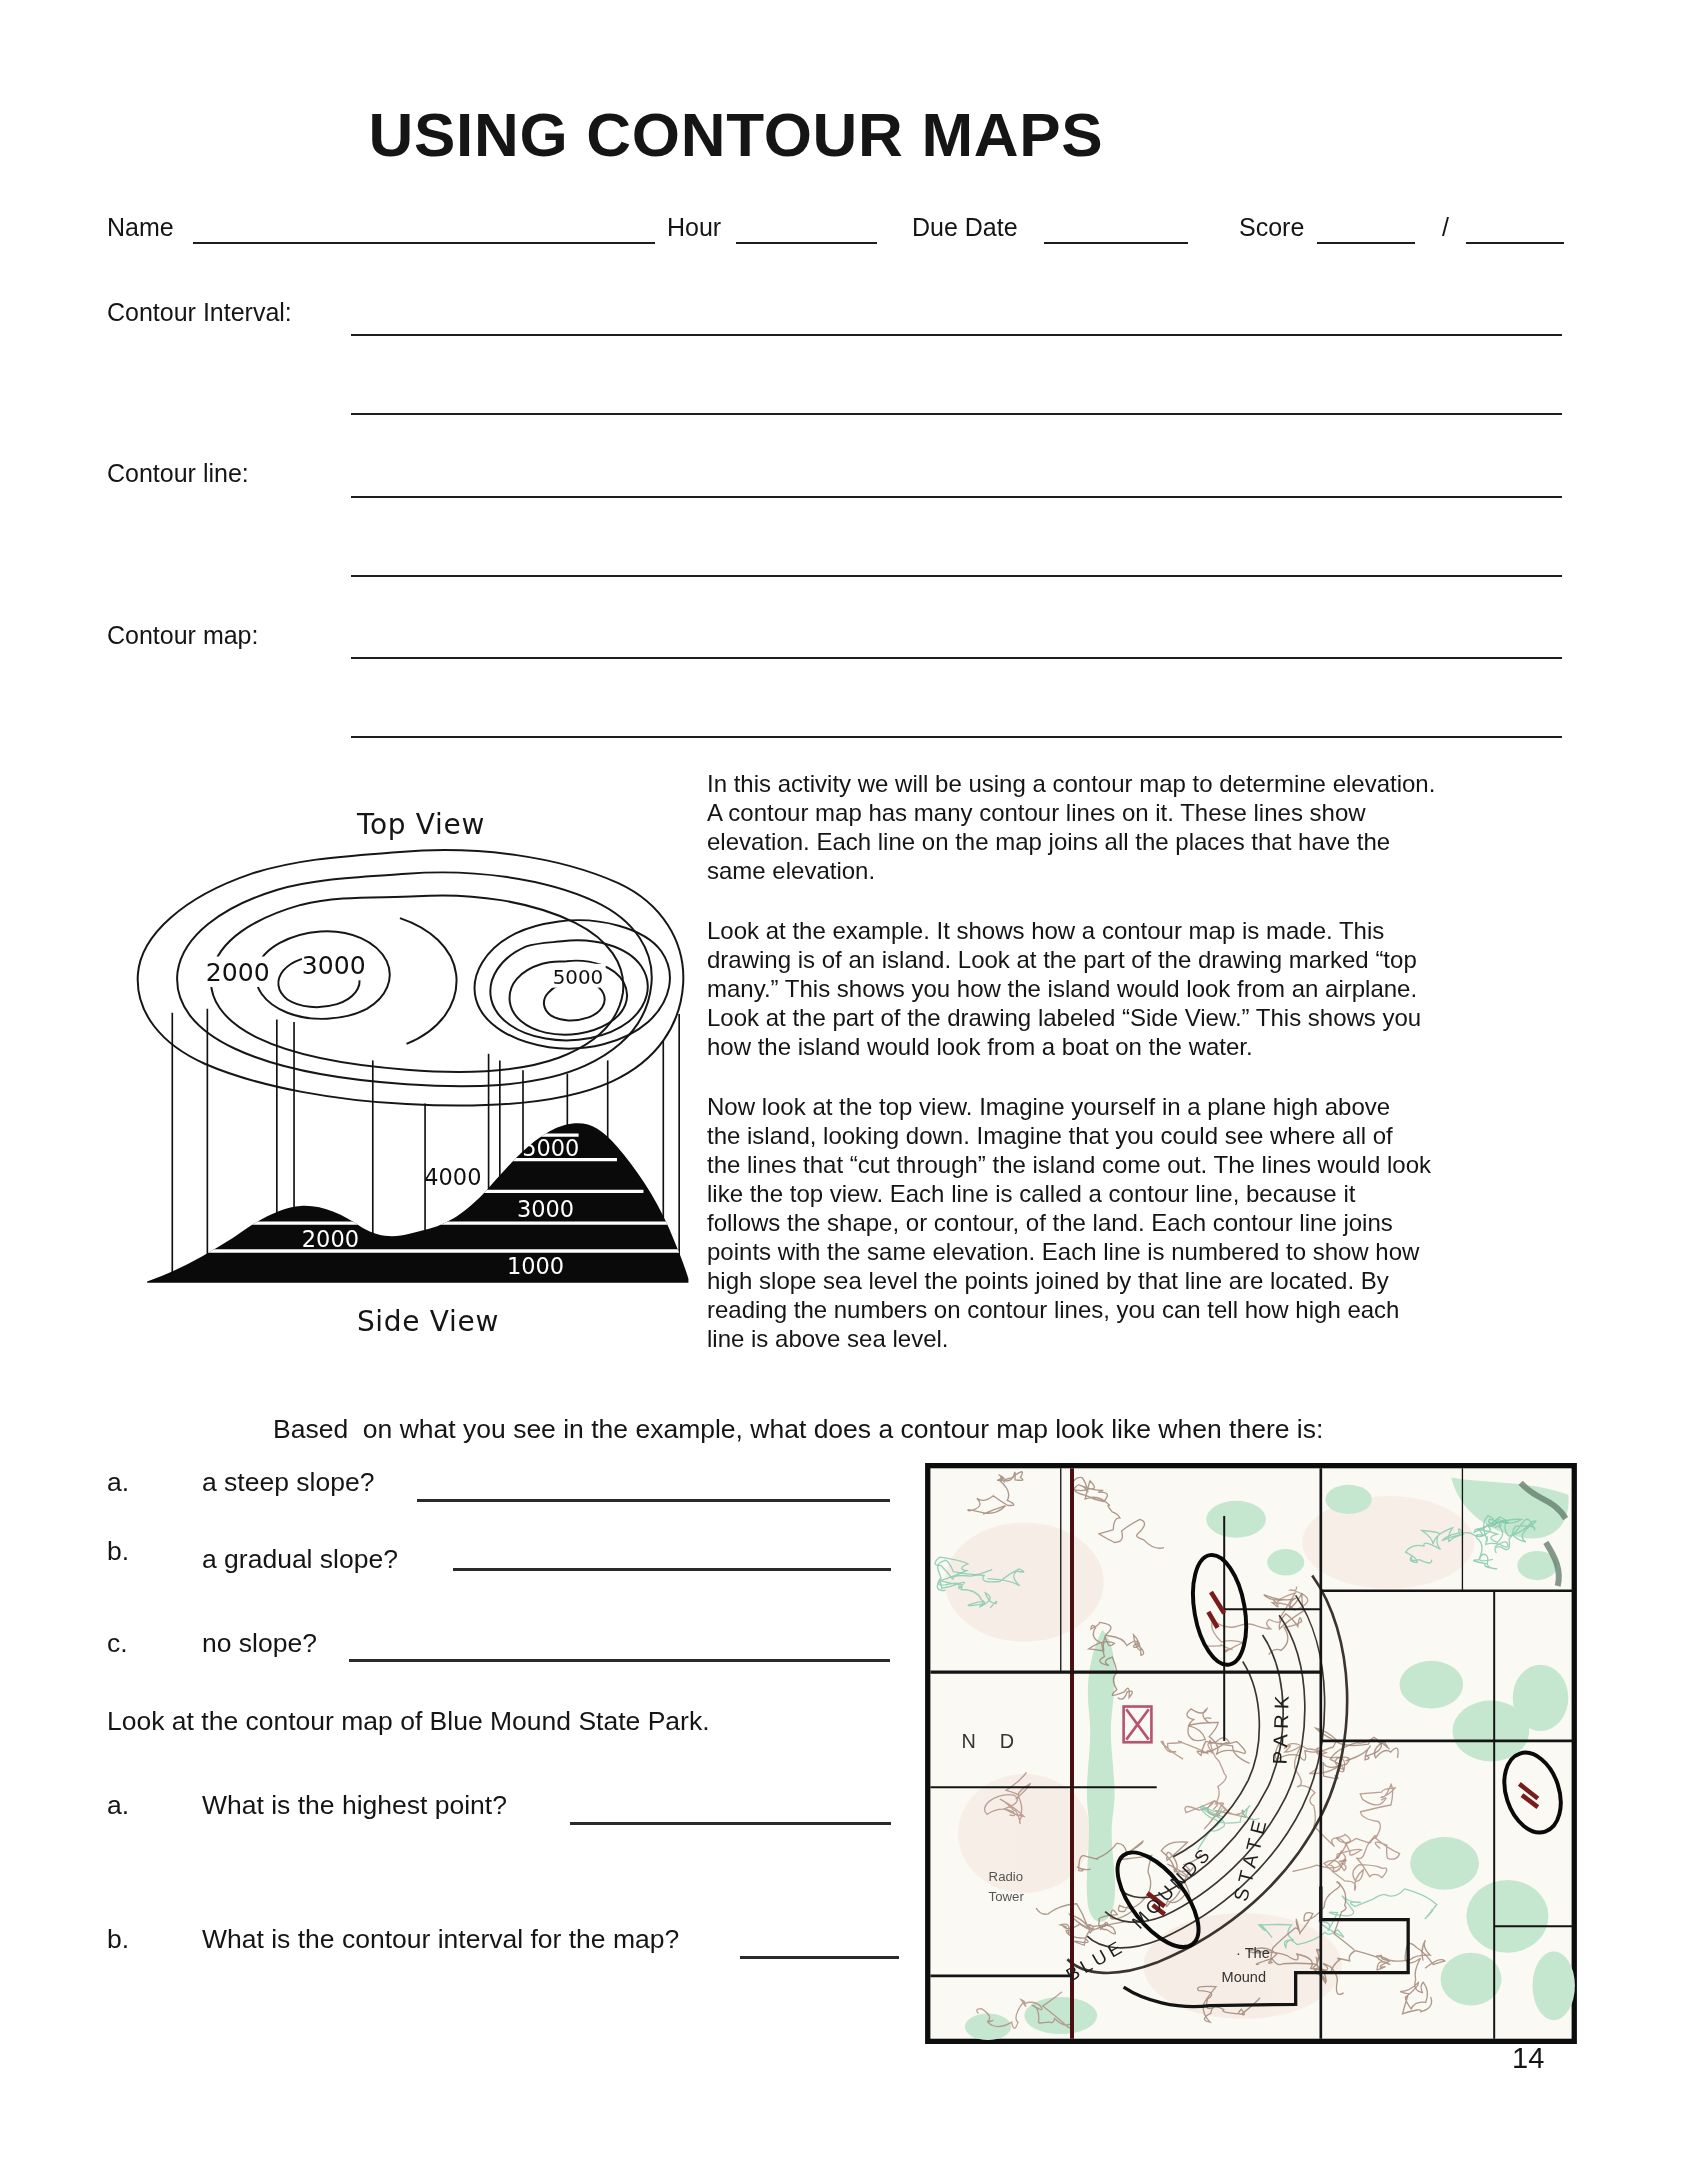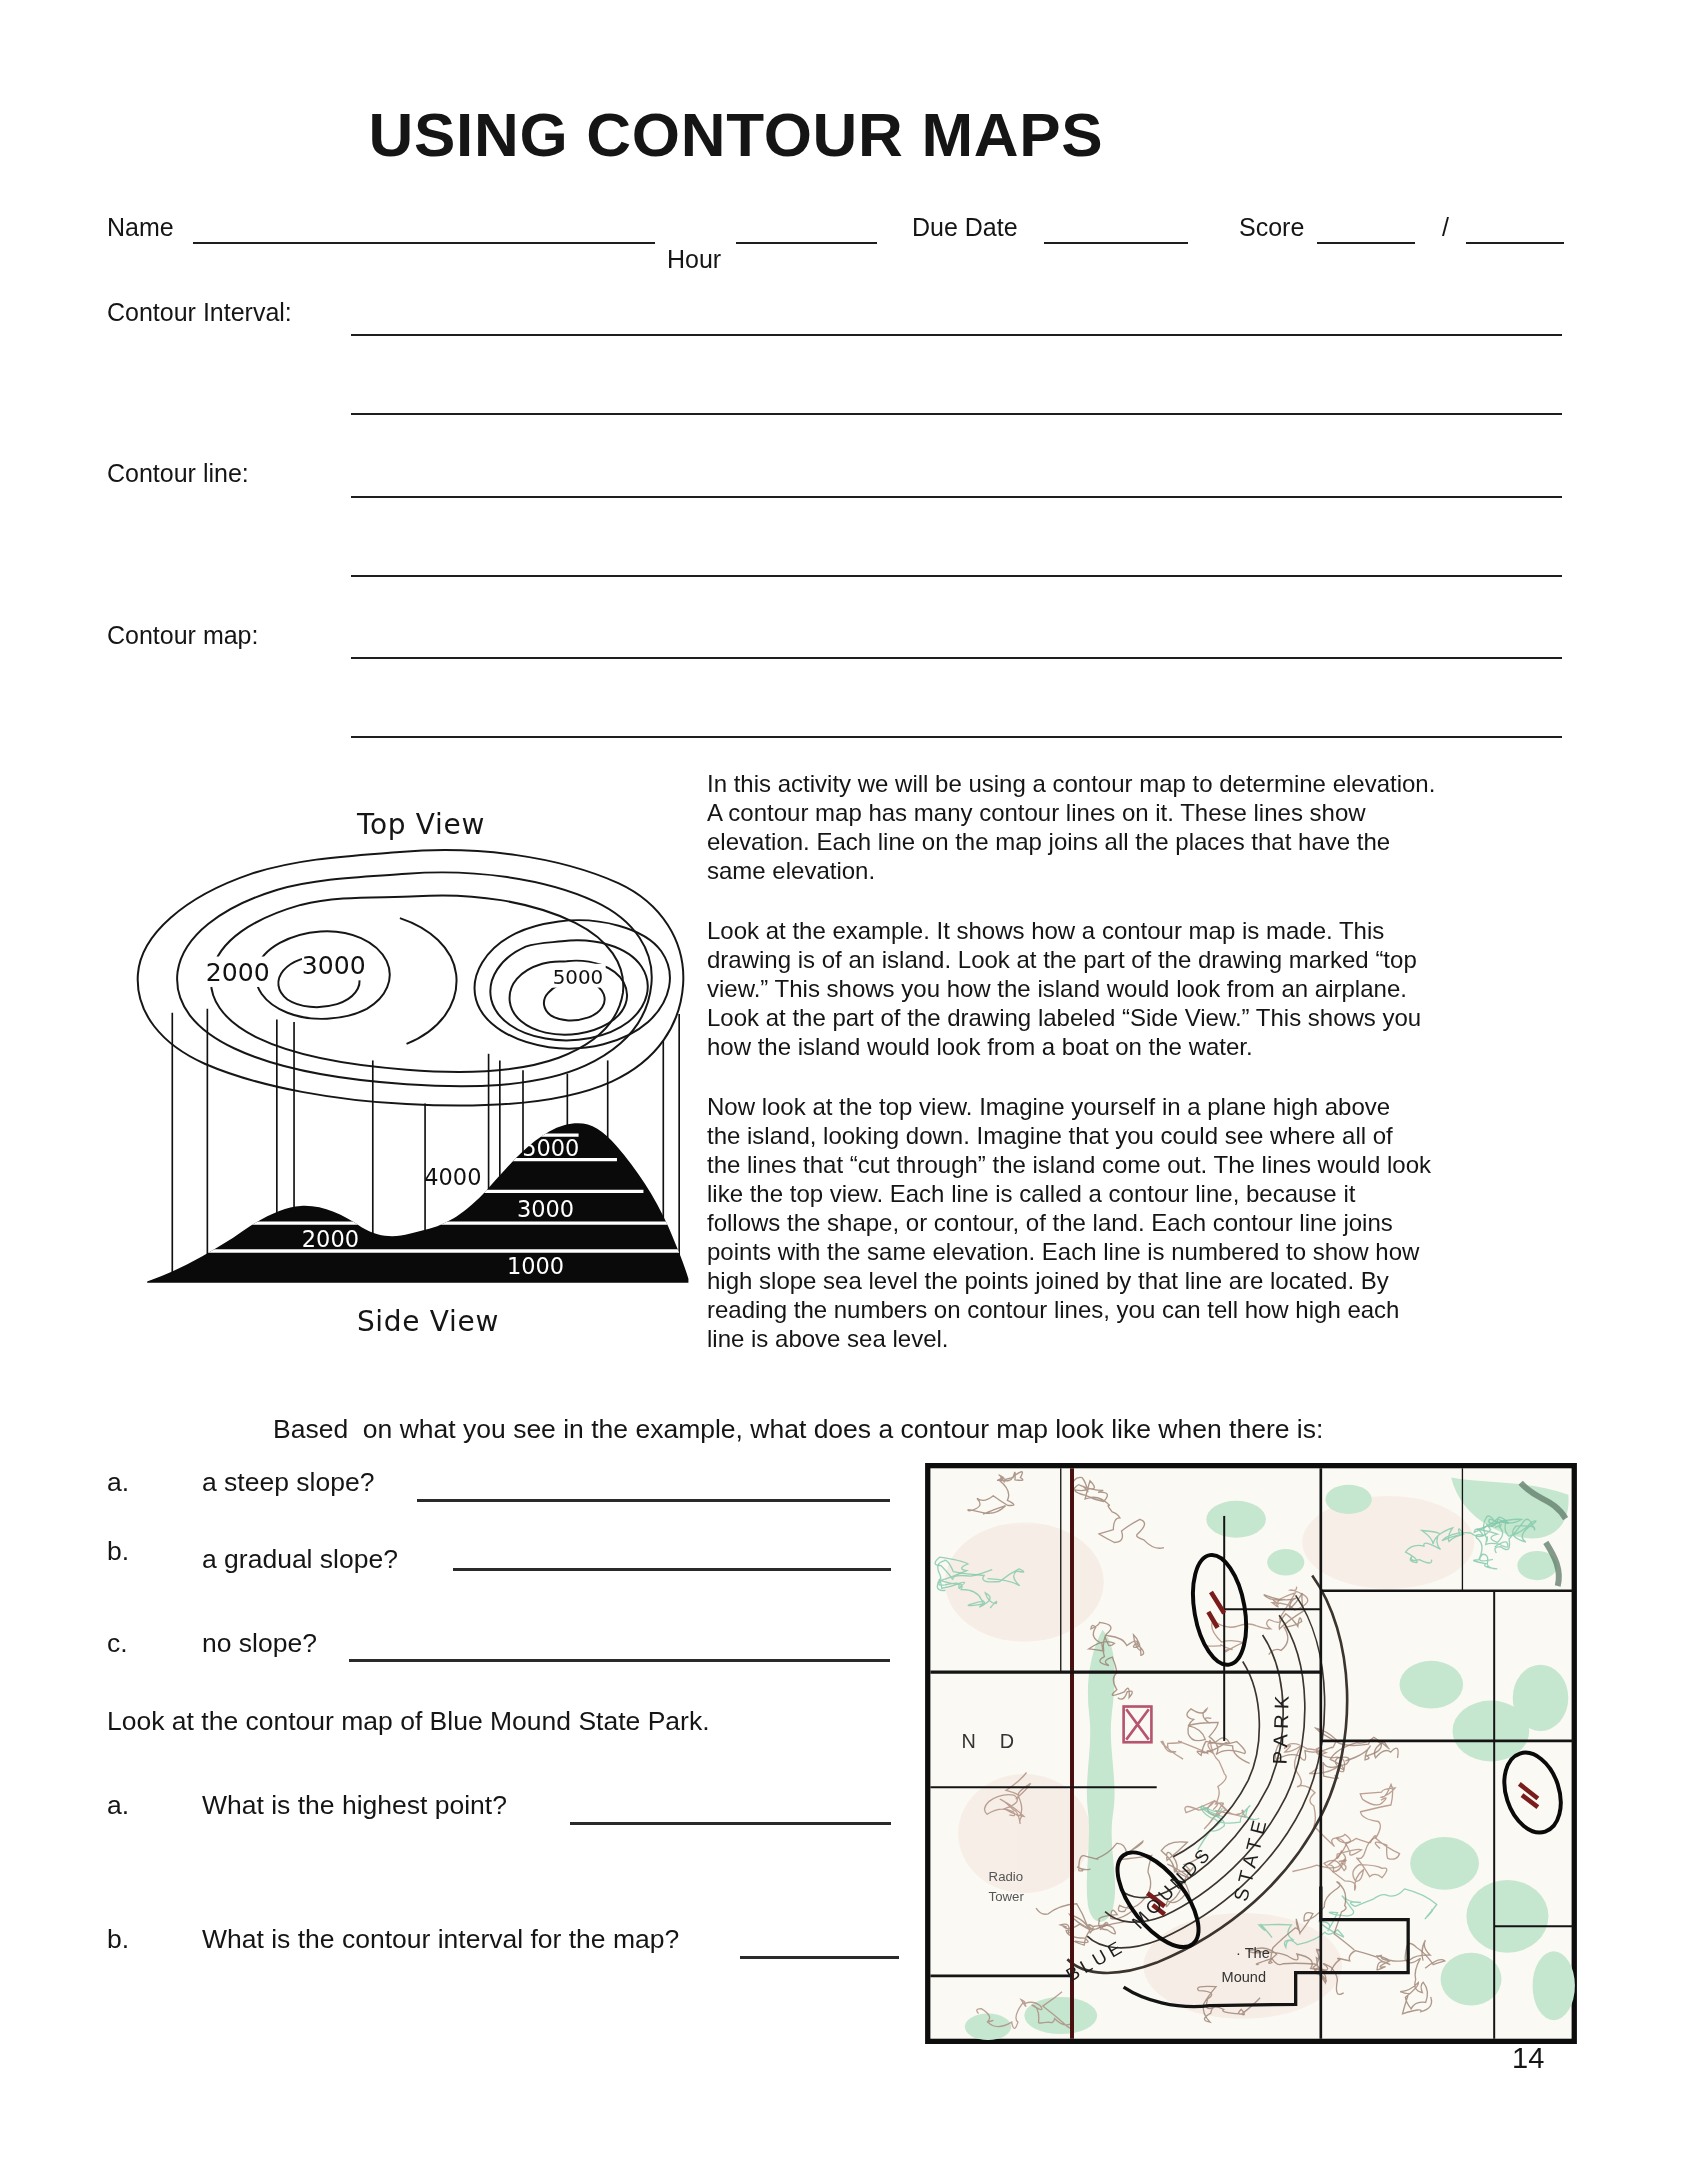--- a/index.html
+++ b/index.html
@@ -24,21 +24,21 @@
   svg text{font-family:"Liberation Sans",sans-serif;}
   .handnum{font-family:"DejaVu Sans",sans-serif;}
 </style>
 </head>
 <body>
 
 <div id="title" class="abs">USING CONTOUR MAPS</div>
 
 <span class="abs lbl" style="left:107px;top:213px;">Name</span>
 <div class="line" style="left:193px;top:242px;width:462px;"></div>
-<span class="abs lbl" style="left:667px;top:213px;margin-top:32px;">Hour</span>
+<span class="abs lbl" style="left:667px;top:213px;">Hour</span>
 <div class="line" style="left:736px;top:242px;width:141px;"></div>
 <span class="abs lbl" style="left:912px;top:213px;">Due Date</span>
 <div class="line" style="left:1044px;top:242px;width:144px;"></div>
 <span class="abs lbl" style="left:1239px;top:213px;">Score</span>
 <div class="line" style="left:1317px;top:242px;width:98px;"></div>
 <span class="abs lbl" style="left:1442px;top:213px;">/</span>
 <div class="line" style="left:1466px;top:242px;width:98px;"></div>
 
 <span class="abs lbl" style="left:107px;top:298px;">Contour Interval:</span>
 <div class="line" style="left:351px;top:334px;width:1211px;"></div>
@@ -122,21 +122,21 @@
 
 <div class="para" style="top:769px;">
   <div>In this activity we will be using a contour map to determine elevation.</div>
   <div>A contour map has many contour lines on it. These lines show</div>
   <div>elevation. Each line on the map joins all the places that have the</div>
   <div>same elevation.</div>
 </div>
 <div class="para" style="top:916px;">
   <div>Look at the example. It shows how a contour map is made. This</div>
   <div>drawing is of an island. Look at the part of the drawing marked “top</div>
-  <div>view.” This shows you how the island would look from an airplane.</div>
+  <div>many.” This shows you how the island would look from an airplane.</div>
   <div>Look at the part of the drawing labeled “Side View.” This shows you</div>
   <div>how the island would look from a boat on the water.</div>
 </div>
 <div class="para" style="top:1092px;">
   <div>Now look at the top view. Imagine yourself in a plane high above</div>
   <div>the island, looking down. Imagine that you could see where all of</div>
   <div>the lines that “cut through” the island come out. The lines would look</div>
   <div>like the top view. Each line is called a contour line, because it</div>
   <div>follows the shape, or contour, of the land. Each contour line joins</div>
   <div>points with the same elevation. Each line is numbered to show how</div>

